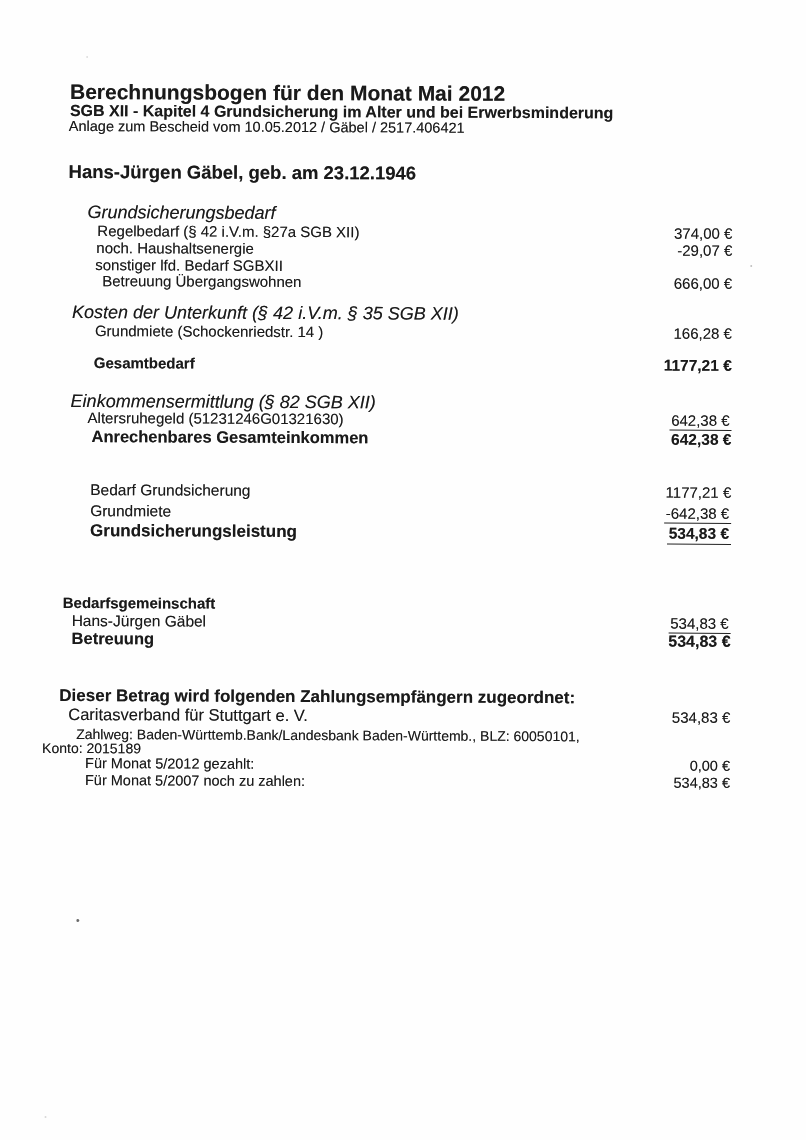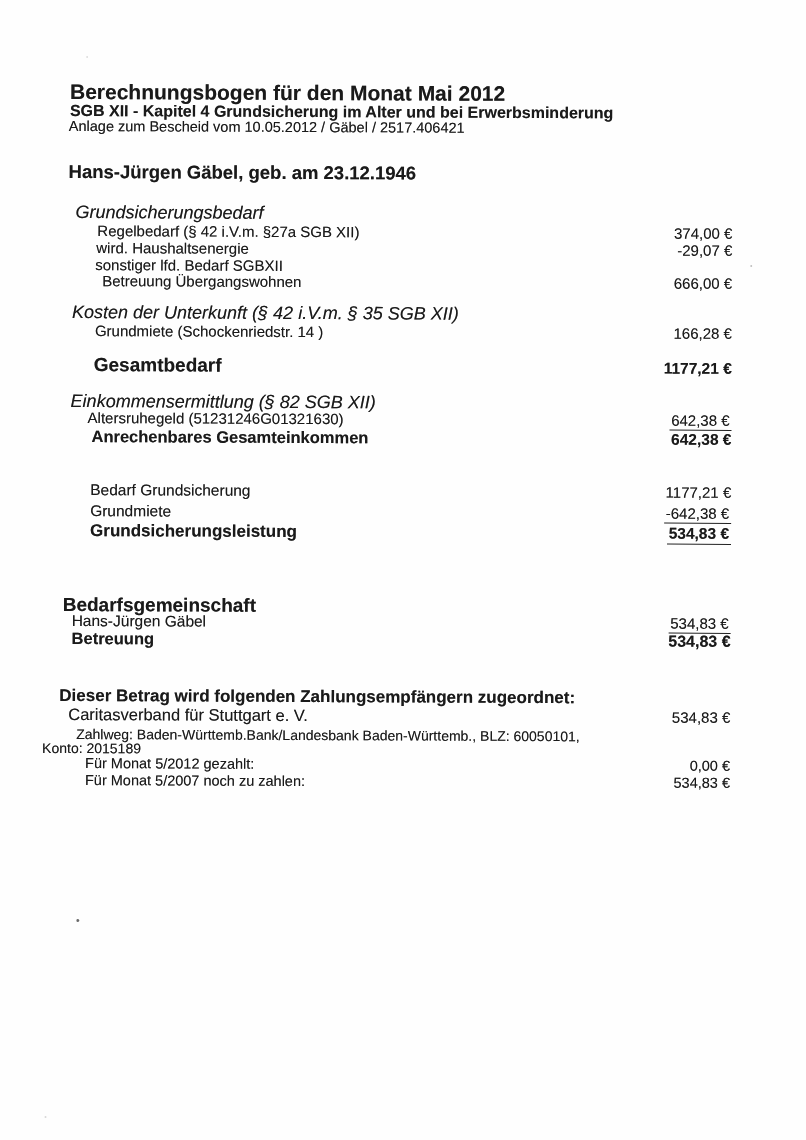--- a/index.html
+++ b/index.html
@@ -20,47 +20,47 @@
   .ln{position:absolute;white-space:nowrap;line-height:1.15;}
   .row{position:absolute;left:0;width:733px;display:flex;align-items:baseline;white-space:nowrap;line-height:1.15;}
   .row .val{margin-left:auto;}
   .b{font-weight:bold;}
   .i{font-style:italic;}
   .u{border-bottom:1.4px solid #222;padding:0 2px 1px 2px;}
   .f21{font-size:21px;}
   .f18b{font-size:18.5px;}
   .f18{font-size:18px;}
   .f17{font-size:17px;}
-  .f175{font-size:19px;}
+  .f175{font-size:15px;}
   .f165{font-size:16.5px;}
   .f16{font-size:16px;}
   .f155{font-size:15.5px;}
   .f15{font-size:15px;}
   .f145{font-size:14.5px;}
   .f14{font-size:14px;}
   .speck{position:absolute;border-radius:50%;}
 </style>
 </head>
 <body>
 
 <div class="sheet">
   <div class="content">
 
     <div class="ln b f21" style="left:70px;top:80px;">Berechnungsbogen für den Monat Mai 2012</div>
     <div class="ln b f16" style="left:70px;top:102px;">SGB XII - Kapitel 4 Grundsicherung im Alter und bei Erwerbsminderung</div>
     <div class="ln f145" style="left:69px;top:118px;">Anlage zum Bescheid vom 10.05.2012 / Gäbel / 2517.406421</div>
     <div class="ln b f18b" style="left:69px;top:161px;">Hans-Jürgen Gäbel, geb. am 23.12.1946</div>
 
-    <div class="ln i f18" style="left:76px;top:202px;">Grundsicherungsbedarf</div>
+    <div class="ln i f18" style="left:88px;top:202px;">Grundsicherungsbedarf</div>
     <div class="row" style="top:222px;">
       <span class="f15" style="margin-left:98px;">Regelbedarf (§ 42 i.V.m. §27a SGB XII)</span>
       <span class="val f15">374,00 €</span>
     </div>
     <div class="row" style="top:239px;">
-      <span class="f15" style="margin-left:97px;">wird. Haushaltsenergie</span>
+      <span class="f15" style="margin-left:97px;">noch. Haushaltsenergie</span>
       <span class="val f15">-29,07 €</span>
     </div>
     <div class="ln f15" style="left:96px;top:256px;">sonstiger lfd. Bedarf SGBXII</div>
     <div class="row" style="top:272px;">
       <span class="f15" style="margin-left:103px;">Betreuung Übergangswohnen</span>
       <span class="val f15">666,00 €</span>
     </div>
 
     <div class="ln i f18" style="left:73px;top:302px;">Kosten der Unterkunft (§ 42 i.V.m. § 35 SGB XII)</div>
     <div class="row" style="top:322px;">

